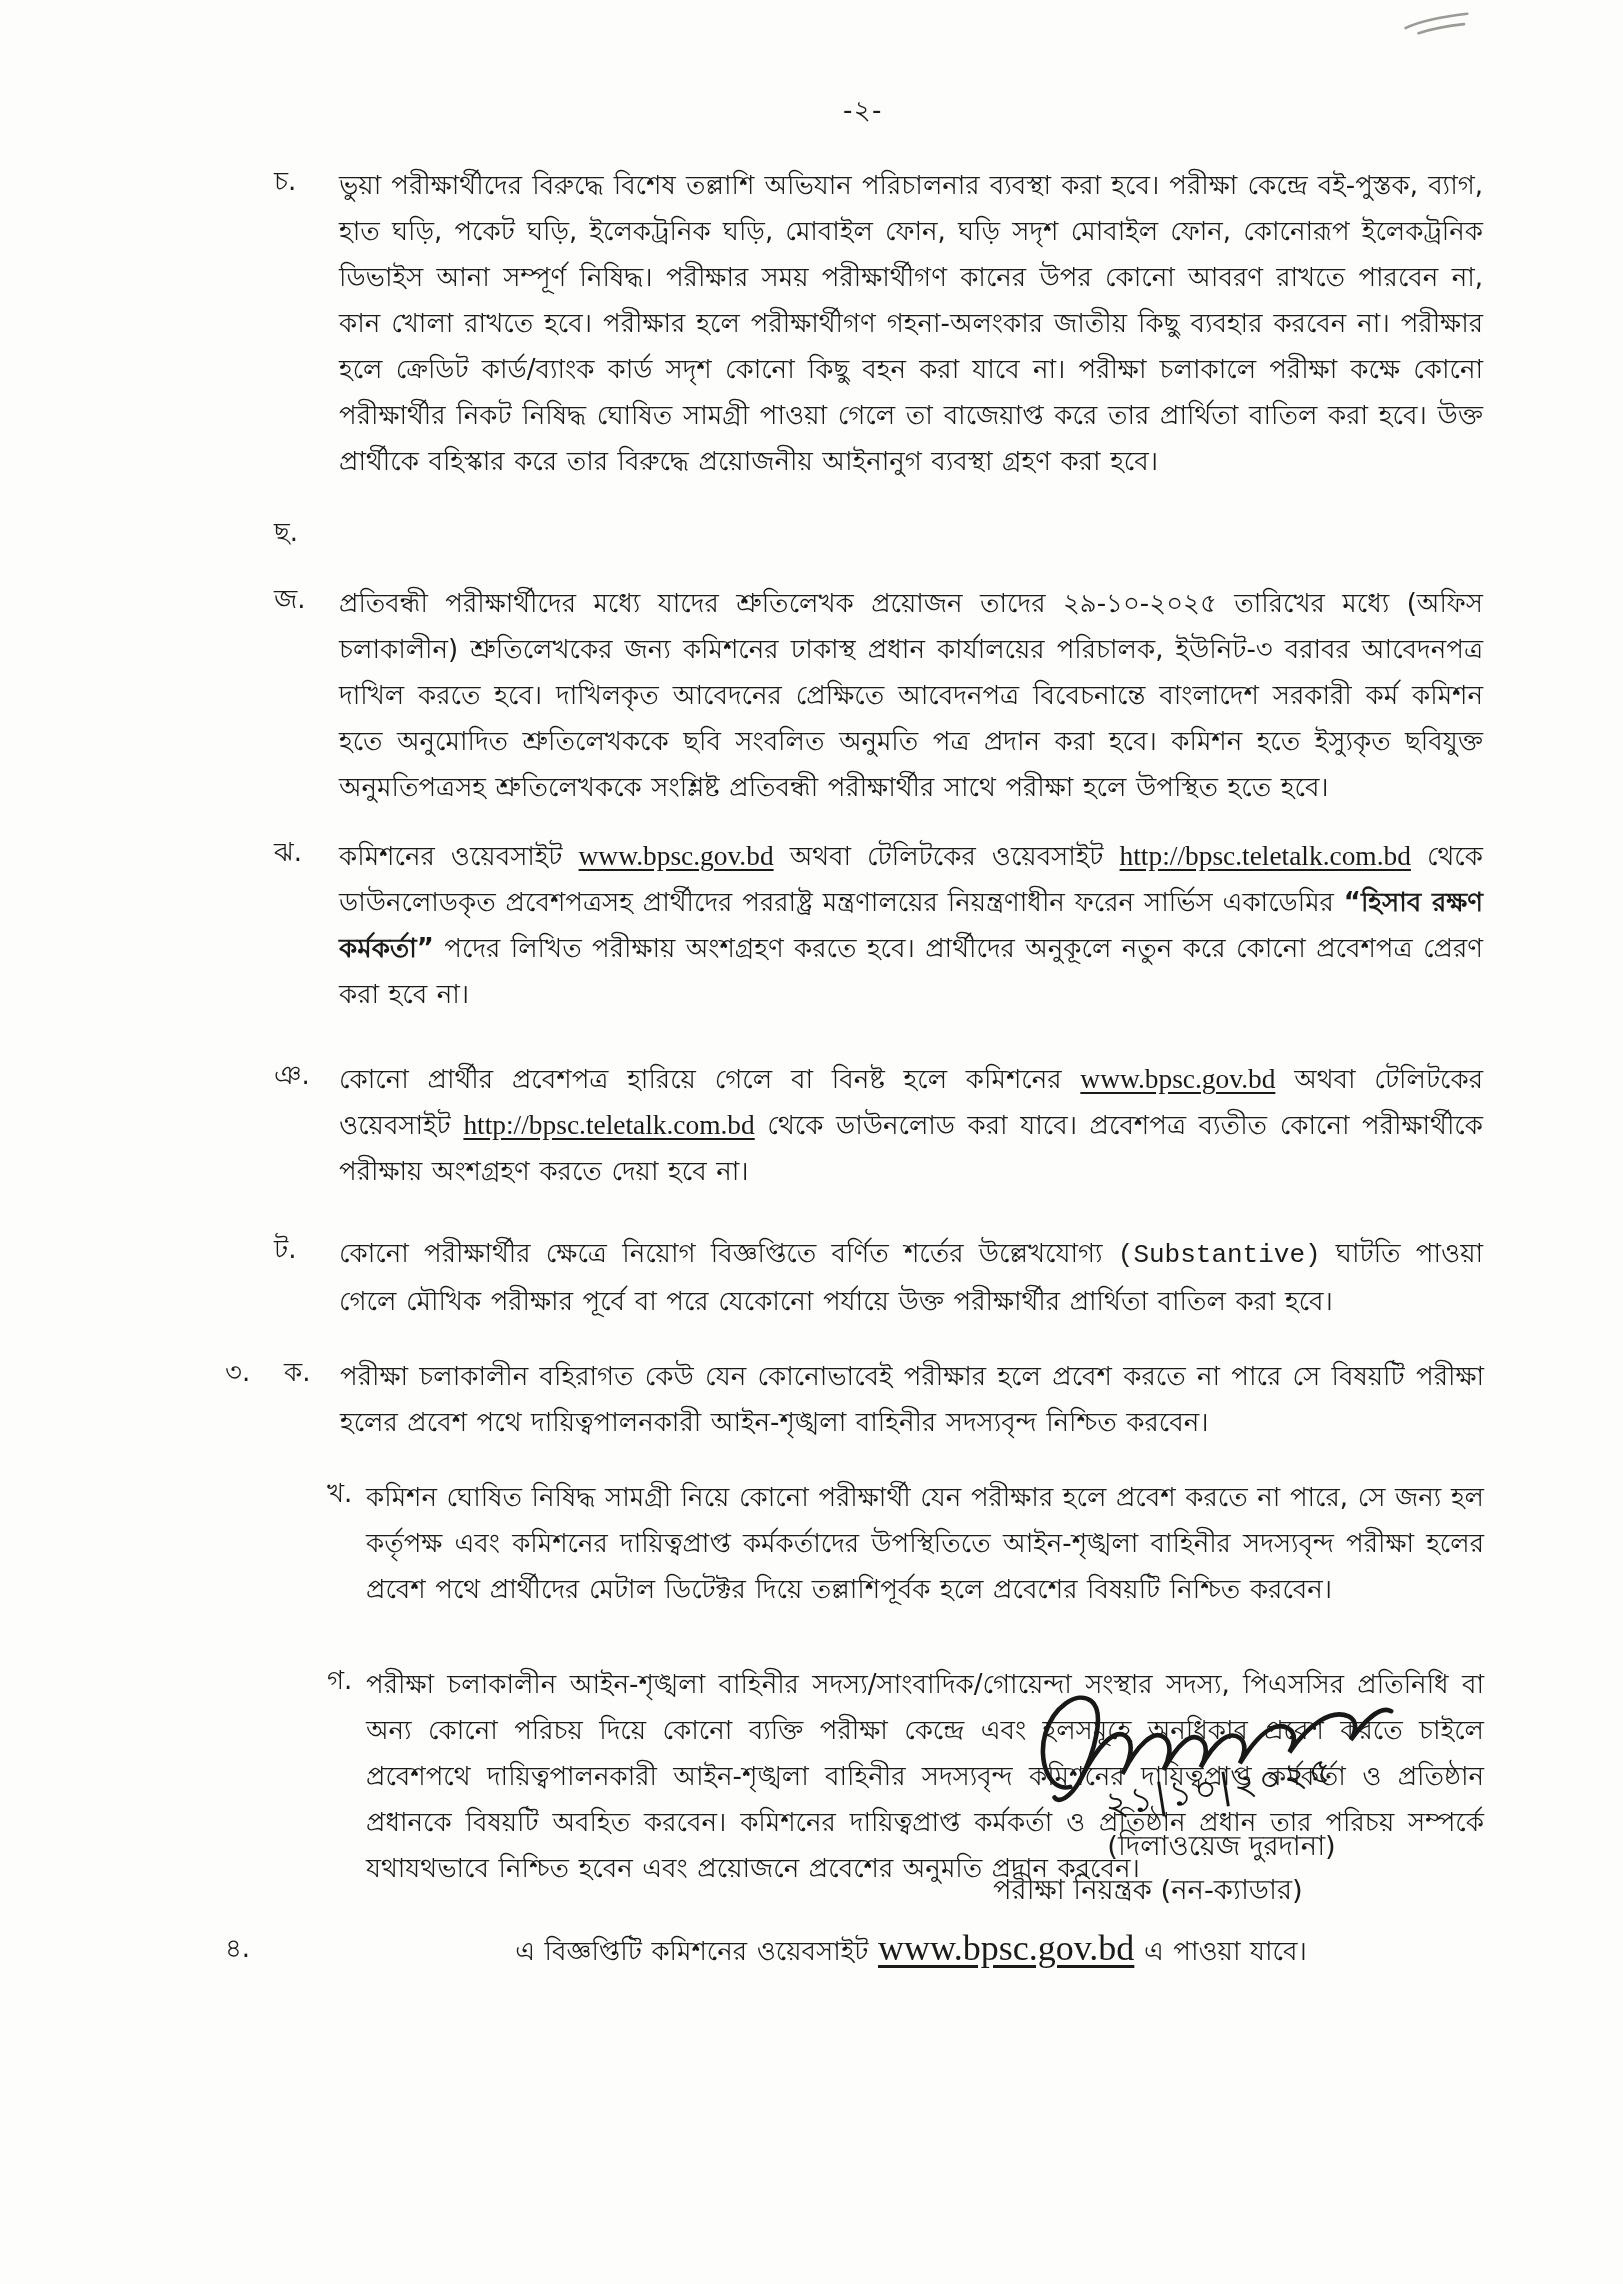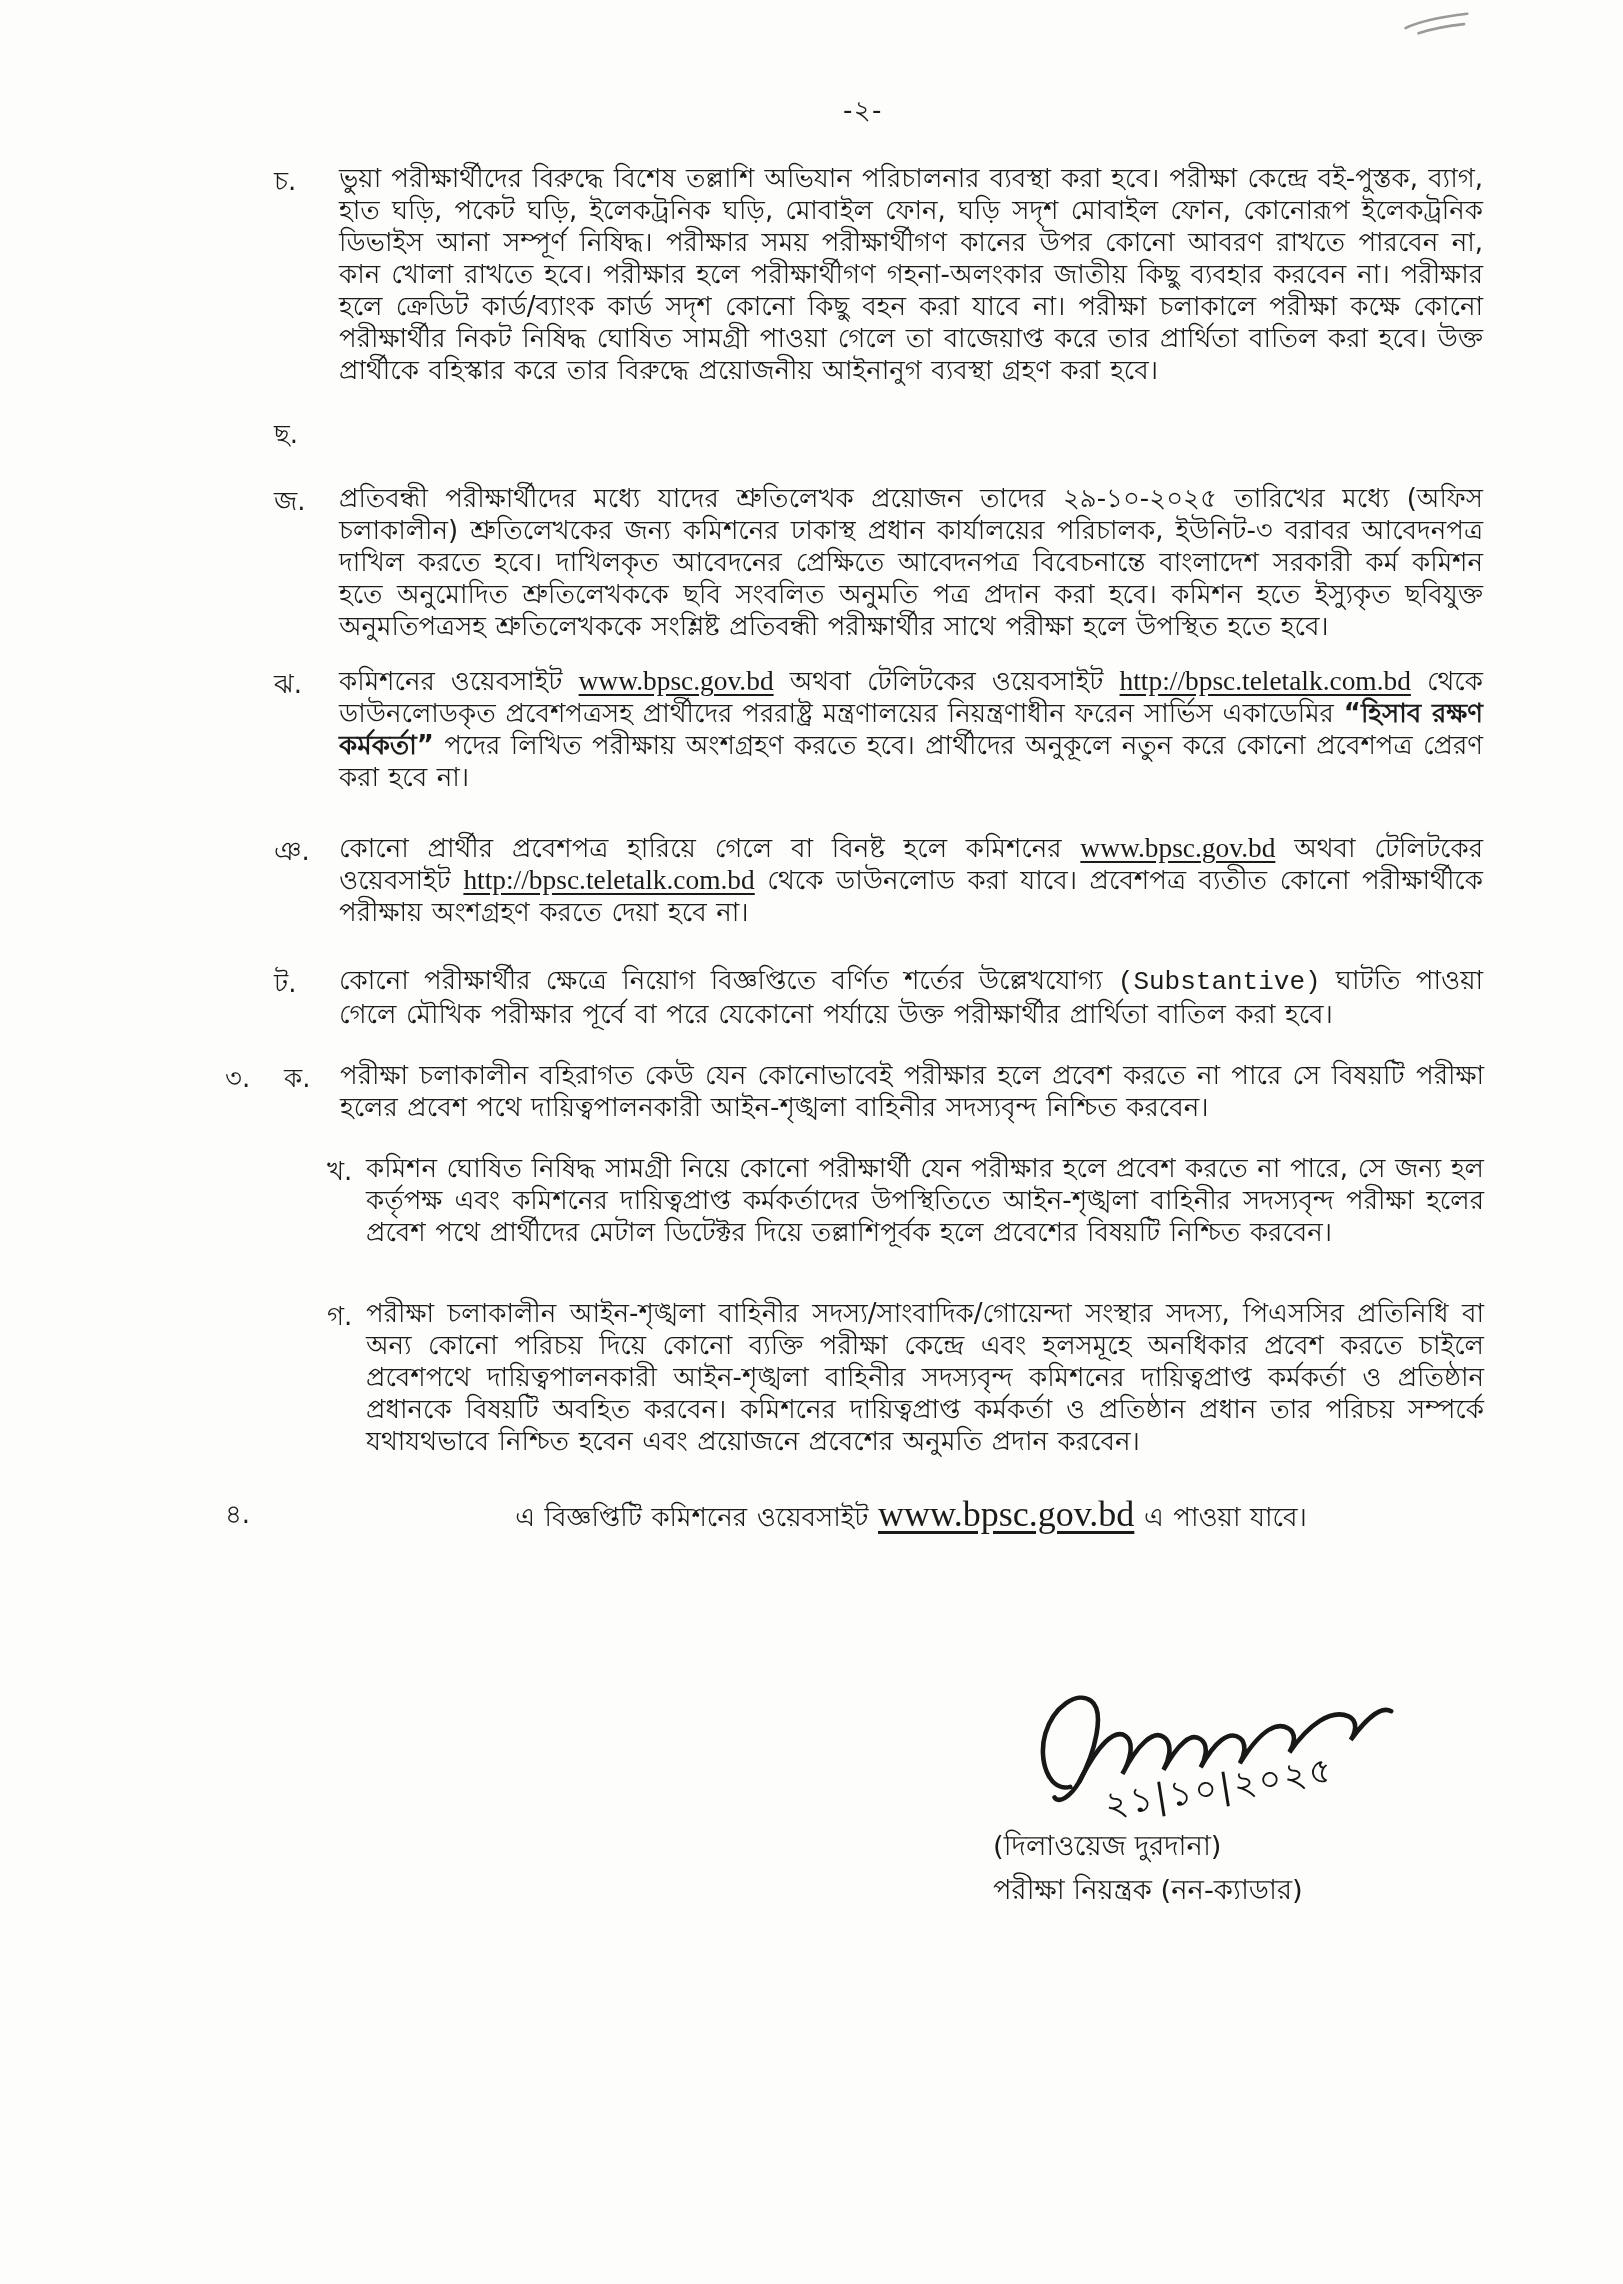--- a/index.html
+++ b/index.html
@@ -21,21 +21,21 @@
     position: absolute;
     top: 162px; left: 0; right: 0;
   }
   .row { display: flex; align-items: flex-start; }
   .row .marker {
     flex: none; width: 65px; margin-left: 274px;
     font-size: 26px; line-height: 38px;
   }
   .row .text {
     flex: none; width: 1144px;
-    font-size: 26px; line-height: 32px;
+    font-size: 26px; line-height: 46px;
     text-align: justify;
     word-spacing: 1.3px;
   }
   
   .row-sec3 .num {
     flex: none; width: 59px; margin-left: 225px;
     font-size: 26px; line-height: 38px;
   }
   .row-sec3 .marker { margin-left: 0; width: 56px; }
   
@@ -82,21 +82,21 @@
   .signature-scrawl { position: absolute; top: 0; left: 26px; }
   .signature-date {
     position: absolute; top: 84px; left: 111px;
     font-size: 35px;
     transform: rotate(-9deg);
     letter-spacing: 2.6px;
     color: #161616;
   }
   .signature-name {
     position: absolute; top: 149px; left: 0; width: 100%;
-    font-size: 27.4px;
+    text-align: center; font-size: 27.4px;
   }
   .signature-title {
     position: absolute; top: 193px; left: 0; width: 100%;
     text-align: left; font-size: 27.4px;
   }
   .pen-mark { position: absolute; top: 6.5px; left: 1399px; }
 </style>
 </head>
 <body>
 

